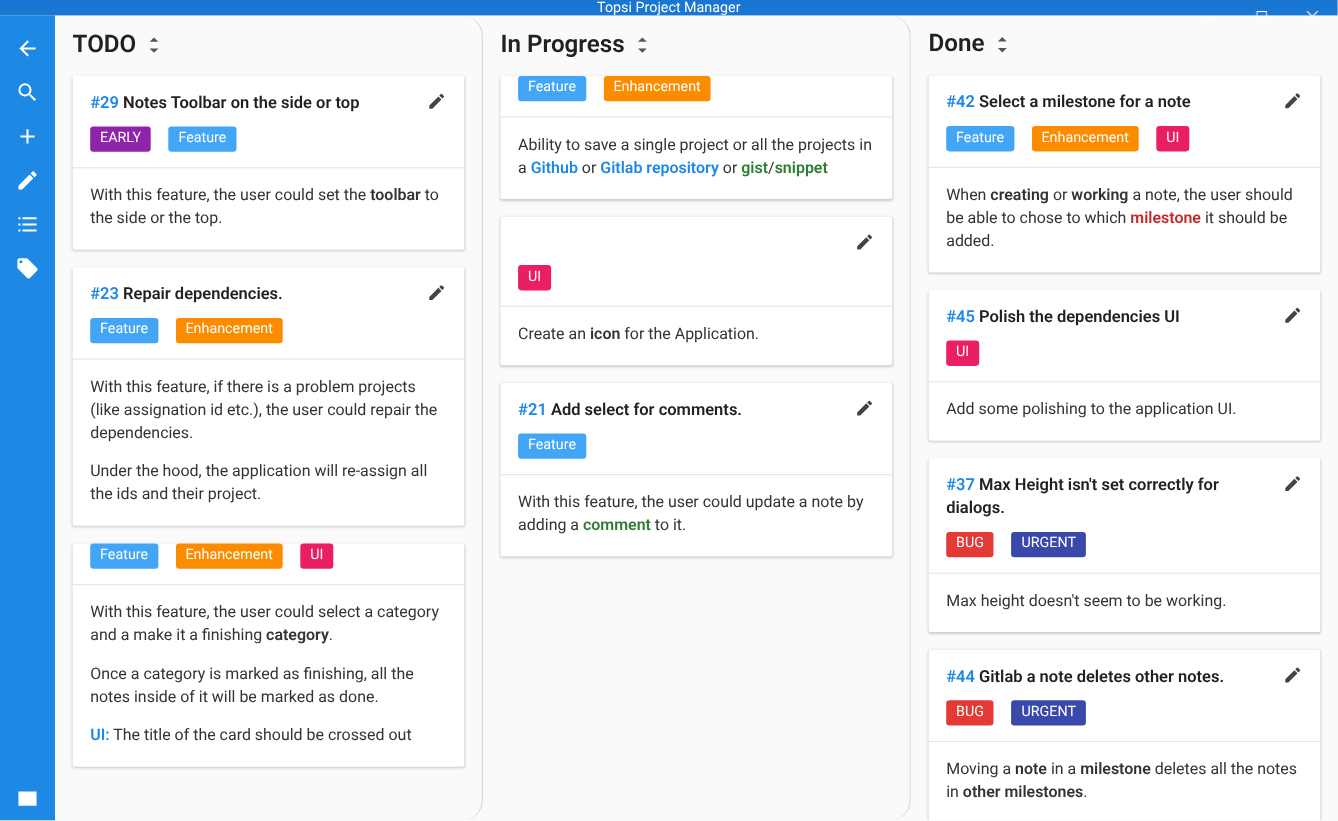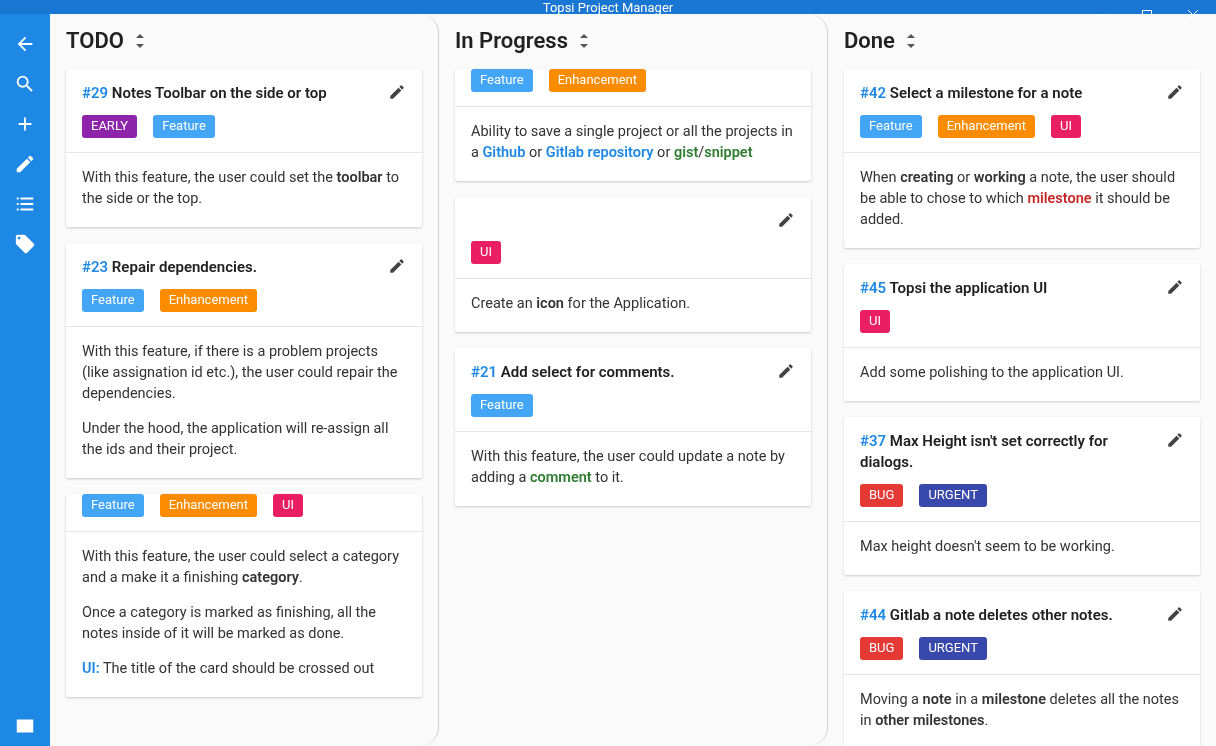--- a/index.html
+++ b/index.html
@@ -342,21 +342,21 @@
             <span class="tag" style="background: rgb(66, 165, 245);">Feature</span>
             <span class="tag" style="background: rgb(251, 140, 0);">Enhancement</span>
             <span class="tag" style="background: rgb(233, 30, 99);">UI</span>
           </div>
           <div class="card-body">
             <p><span>When </span><span class="hl">creating</span><span> or </span><span class="hl">working</span><span> a note, the user should be able to chose to which </span><span class="hl-red">milestone</span><span> it should be added.</span></p>
           </div>
         </div>
         <div class="card">
           <div class="card-header">
-            <div class="card-title"><span class="id">#45</span><span> Topsi the application UI</span></div>
+            <div class="card-title"><span class="id">#45</span><span> Polish the dependencies UI</span></div>
             <span class="edit-icon">
               <svg width="18" height="18" viewBox="0 0 24 24" fill="#444">
                 <path d="M3 17.25V21h3.75L17.81 9.94l-3.75-3.75L3 17.25zM20.71 7.04a1 1 0 000-1.41l-2.34-2.34a1 1 0 00-1.41 0l-1.83 1.83 3.75 3.75 1.83-1.83z"></path>
               </svg>
             </span>
           </div>
           <div class="tags">
             <span class="tag" style="background: rgb(233, 30, 99);">UI</span>
           </div>
           <div class="card-body">

